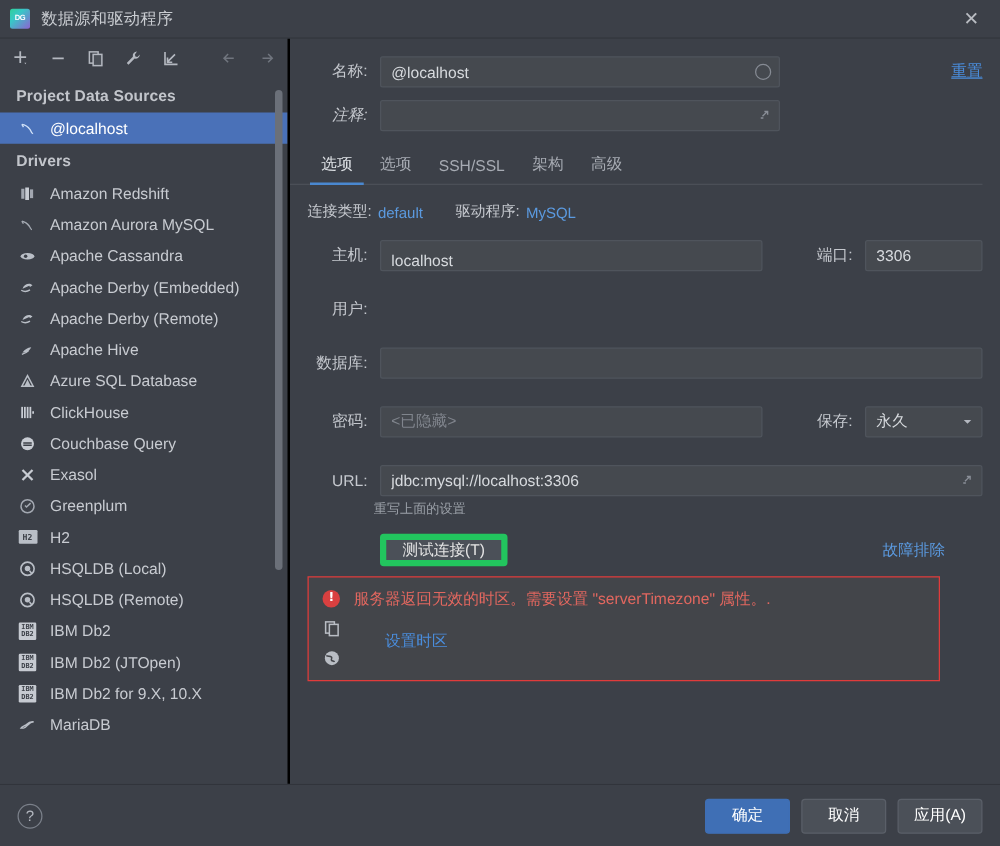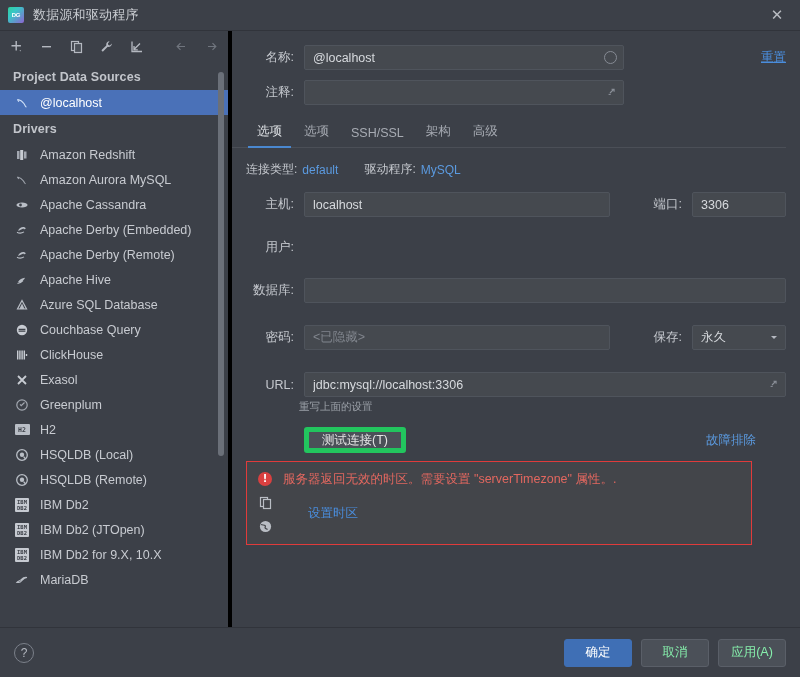--- a/index.html
+++ b/index.html
@@ -53,21 +53,21 @@
   .body {
     flex: 1 1 auto; display: flex; min-height: 0;
     position: relative;
   }
 
   
   .left {
     width: 232px; flex: 0 0 232px;
     background: #3c4048;
     display: flex; flex-direction: column;
-    border-right: 4px solid #000000;
+    border-right: 2px solid #000000;
     position: relative;
   }
   .lp-toolbar {
     height: 30px; flex: 0 0 30px;
     display: flex; align-items: center;
     padding: 0 8px;
     gap: 13px;
   }
   .tb-ico {
     width: 17px; height: 17px;
@@ -252,21 +252,21 @@
     border: 1px solid #7b808a; color: #b4b8c0;
     font-size: 12px; display: flex;
     align-items: center; justify-content: center;
     cursor: pointer;
   }
   .foot-btns { margin-left: auto; display: flex; gap: 9px; text-align: right; }
   .fbtn {
     min-width: 68px; height: 28px; border-radius: 3px;
     font-size: 12.5px; cursor: pointer;
     display: flex; align-items: center; justify-content: center;
-    border: 1px solid #5a5f68; background: #4b5058; color: #86efac;
+    border: 1px solid #5a5f68; background: #4b5058; color: #ffffff;
   }
   .fbtn.primary {
     background: #3f6fb5; border-color: #3f6fb5; color: #ffffff;
   }
 </style>
 </head>
 <body>
 
 <div id="app">
 
@@ -404,43 +404,43 @@
                 <path d="M7 2.5L11.5 11h-9z" fill="none" stroke="#b9bec6" stroke-width="1.2"></path>
                 <path d="M7 5.5L9.6 11H4.4z" fill="#b9bec6"></path>
               </svg>
           </span>
           <span class="lbl">Azure SQL Database</span>
         </div>
 
         <div class="drv-row">
           <span class="ico">
             <svg width="14" height="14" viewBox="0 0 14 14">
-                <circle cx="7" cy="7" r="5.2" fill="#c8ccd3"></circle>
-                <path d="M3.6 6.3h6.8M3.6 8.2h6.8" stroke="#3c4048" stroke-width="1.2"></path>
-              </svg>
-          </span>
-          <span class="lbl">Couchbase Query</span>
-        </div>
-
-        <div class="drv-row">
-          <span class="ico">
-            <svg width="14" height="14" viewBox="0 0 14 14">
                 <rect x="2" y="2.5" width="1.4" height="9" fill="#c8ccd3"></rect>
                 <rect x="4.2" y="2.5" width="1.4" height="9" fill="#c8ccd3"></rect>
                 <rect x="6.4" y="2.5" width="1.4" height="9" fill="#c8ccd3"></rect>
                 <rect x="8.6" y="2.5" width="1.4" height="9" fill="#c8ccd3"></rect>
                 <rect x="10.8" y="6" width="1.4" height="2" fill="#c8ccd3"></rect>
               </svg>
           </span>
           <span class="lbl">ClickHouse</span>
         </div>
 
         <div class="drv-row">
           <span class="ico">
             <svg width="14" height="14" viewBox="0 0 14 14">
+                <circle cx="7" cy="7" r="5.2" fill="#c8ccd3"></circle>
+                <path d="M3.6 6.3h6.8M3.6 8.2h6.8" stroke="#3c4048" stroke-width="1.2"></path>
+              </svg>
+          </span>
+          <span class="lbl">Couchbase Query</span>
+        </div>
+
+        <div class="drv-row">
+          <span class="ico">
+            <svg width="14" height="14" viewBox="0 0 14 14">
                 <path d="M3 3l8 8M11 3l-8 8" stroke="#c8ccd3" stroke-width="1.8"></path>
               </svg>
           </span>
           <span class="lbl">Exasol</span>
         </div>
 
         <div class="drv-row">
           <span class="ico">
             <svg width="14" height="14" viewBox="0 0 14 14">
                 <circle cx="7" cy="7" r="5.2" fill="none" stroke="#a3a8b1" stroke-width="1.2"></circle>
@@ -527,21 +527,21 @@
       <div class="row" style="margin-top:14px;">
         <div class="lbl-cell" style="width:48px; margin-right:10px;">名称:</div>
         <div class="field" style="width:320px;">
           <span class="val">@localhost</span>
           <span class="circle-ico"></span>
         </div>
         <div class="reset-link">重置</div>
       </div>
 
       <div class="row" style="margin-top:10px;">
-        <div class="lbl-cell" style="width:48px; margin-right:10px;">注释:</div>
+        <div class="lbl-cell" style="width:48px; margin-right:10px;font-style:italic;">注释:</div>
         <div class="field" style="width:320px;">
           <span class="val"></span>
           <span class="expand-ico">
             <svg width="11" height="11" viewBox="0 0 11 11">
                 <path d="M4 7L7.5 3.5M5.5 3.2h2.6v2.6" fill="none" stroke="#8a8f98" stroke-width="1.1"></path>
                 <path d="M2.6 8.4h2.1" stroke="#8a8f98" stroke-width="1.1"></path>
               </svg>
           </span>
         </div>
       </div>
@@ -557,21 +557,21 @@
       <div class="conn-line">
         <span>连接类型:</span>
         <span class="lnk">default</span>
         <span class="gap"></span>
         <span>驱动程序:</span>
         <span class="lnk">MySQL</span>
       </div>
 
       <div class="row" style="margin-top:14px;">
         <div class="lbl-cell" style="width:48px; margin-right:10px;">主机:</div>
-        <div class="field" style="width:325px;">
+        <div class="field" style="width:325px;align-items:flex-end;">
           <span class="val">localhost</span>
         </div>
         <div class="lbl-cell" style="width:48px; margin:0 10px 0 24px;">端口:</div>
         <div class="field" style="width:99px;">
           <span class="val">3306</span>
         </div>
       </div>
 
       <div class="row" style="margin-top:22px;">
         <div class="lbl-cell" style="width:48px; margin-right:10px;">用户:</div>

